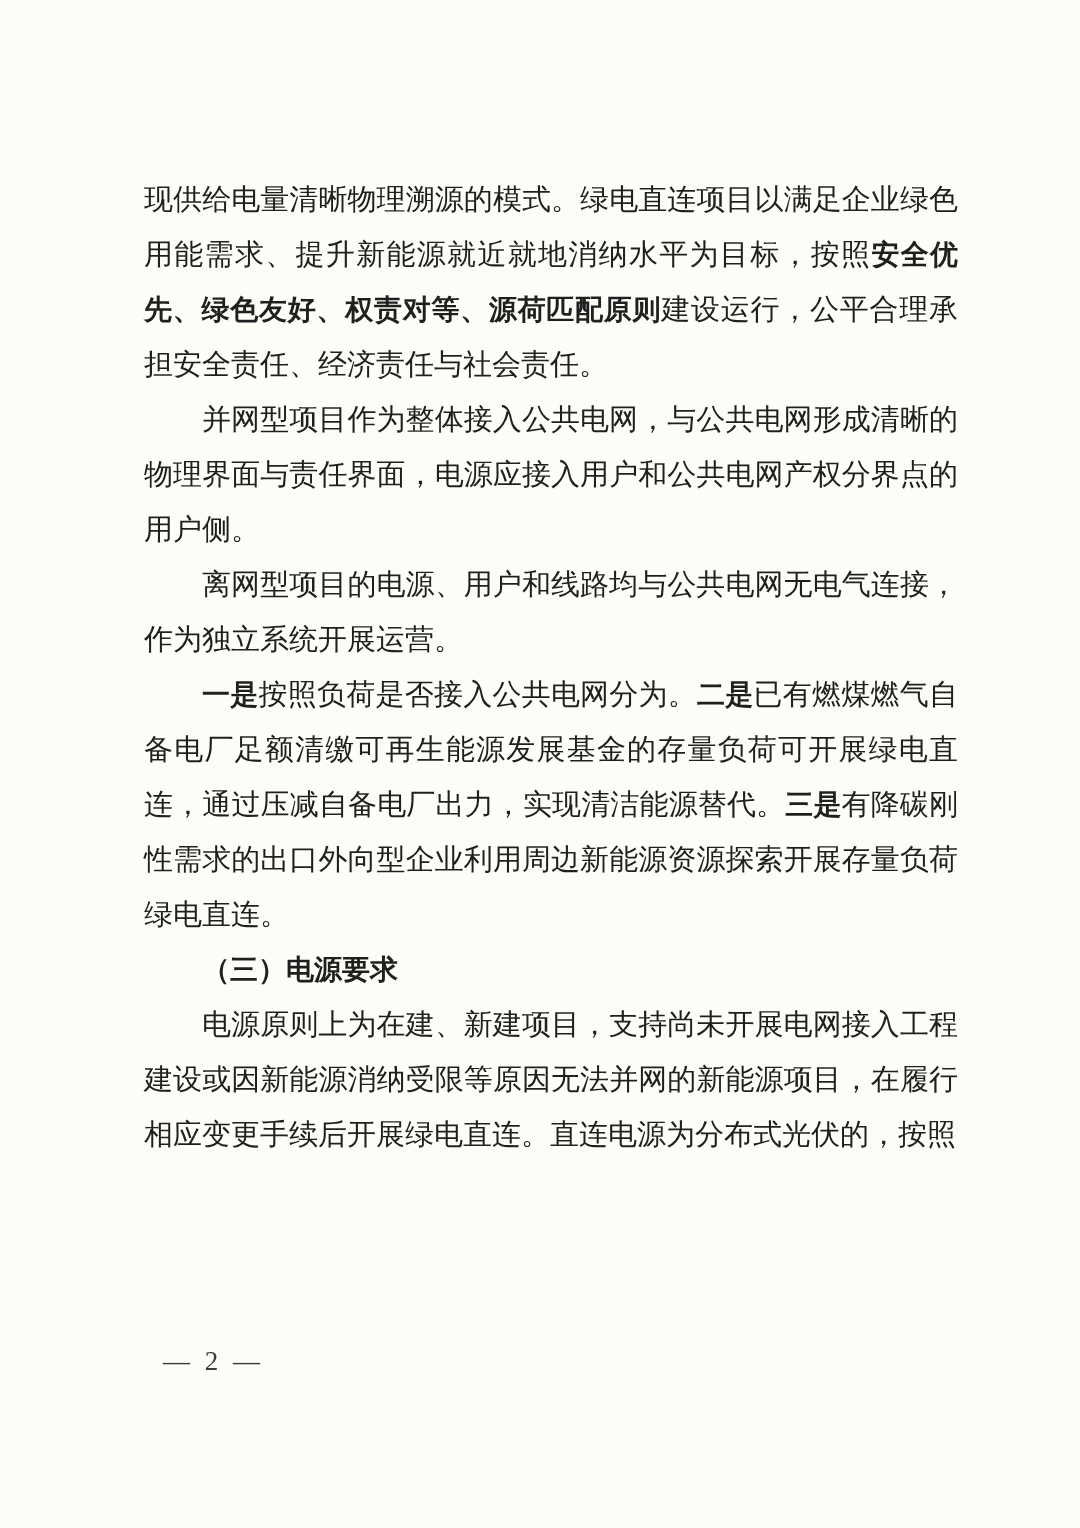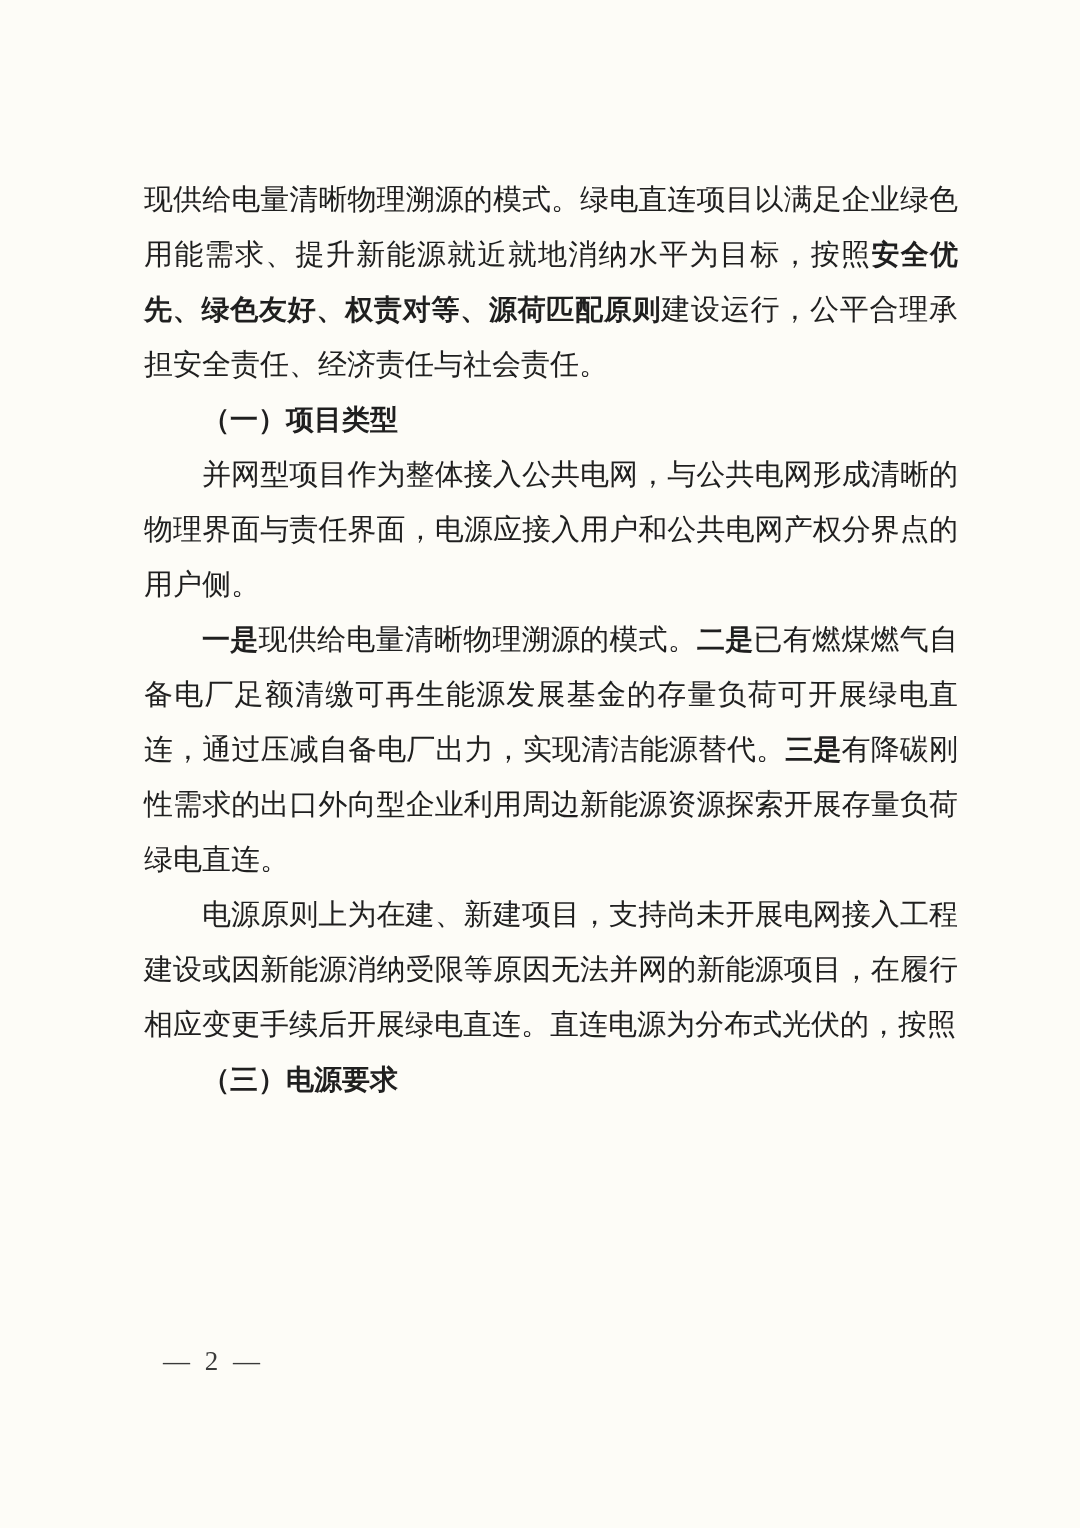--- a/index.html
+++ b/index.html
@@ -63,20 +63,20 @@
     word-spacing: 8px;
     font-family: "Liberation Serif", "DejaVu Serif", serif;
   }
 </style>
 </head>
 <body>
 
 <div class="page">
   <div class="content">
       <p class="para"><span class="run">现供给电量清晰物理溯源的模式。绿电直连项目以满足企业绿色用能需求、提升新能源就近就地消纳水平为目标，按照</span><span class="run bold">安全优先、绿色友好、权责对等、源荷匹配原则</span><span class="run">建设运行，公平合理承担安全责任、经济责任与社会责任。</span></p>
-      <p class="para indent heading"><span class="run bold">（一）项目类型</span></p>
       <p class="para indent"><span class="run">并网型项目作为整体接入公共电网，与公共电网形成清晰的物理界面与责任界面，电源应接入用户和公共电网产权分界点的用户侧。</span></p>
-      <p class="para indent"><span class="run bold">一是</span><span class="run">现供给电量清晰物理溯源的模式。</span><span class="run bold">二是</span><span class="run">已有燃煤燃气自备电厂足额清缴可再生能源发展基金的存量负荷可开展绿电直连，通过压减自备电厂出力，实现清洁能源替代。</span><span class="run bold">三是</span><span class="run">有降碳刚性需求的出口外向型企业利用周边新能源资源探索开展存量负荷绿电直连。</span></p>
+      <p class="para indent"><span class="run">离网型项目的电源、用户和线路均与公共电网无电气连接，作为独立系统开展运营。</span></p>
+      <p class="para indent"><span class="run bold">一是</span><span class="run">按照负荷是否接入公共电网分为。</span><span class="run bold">二是</span><span class="run">已有燃煤燃气自备电厂足额清缴可再生能源发展基金的存量负荷可开展绿电直连，通过压减自备电厂出力，实现清洁能源替代。</span><span class="run bold">三是</span><span class="run">有降碳刚性需求的出口外向型企业利用周边新能源资源探索开展存量负荷绿电直连。</span></p>
+      <p class="para indent heading"><span class="run bold">（三）电源要求</span></p>
       <p class="para indent"><span class="run">电源原则上为在建、新建项目，支持尚未开展电网接入工程建设或因新能源消纳受限等原因无法并网的新能源项目，在履行相应变更手续后开展绿电直连。直连电源为分布式光伏的，按照</span></p>
-      <p class="para indent heading"><span class="run bold">（三）电源要求</span></p>
     </div>
   <div class="footer">— 2 —</div>
 </div>
 
 </body></html>

